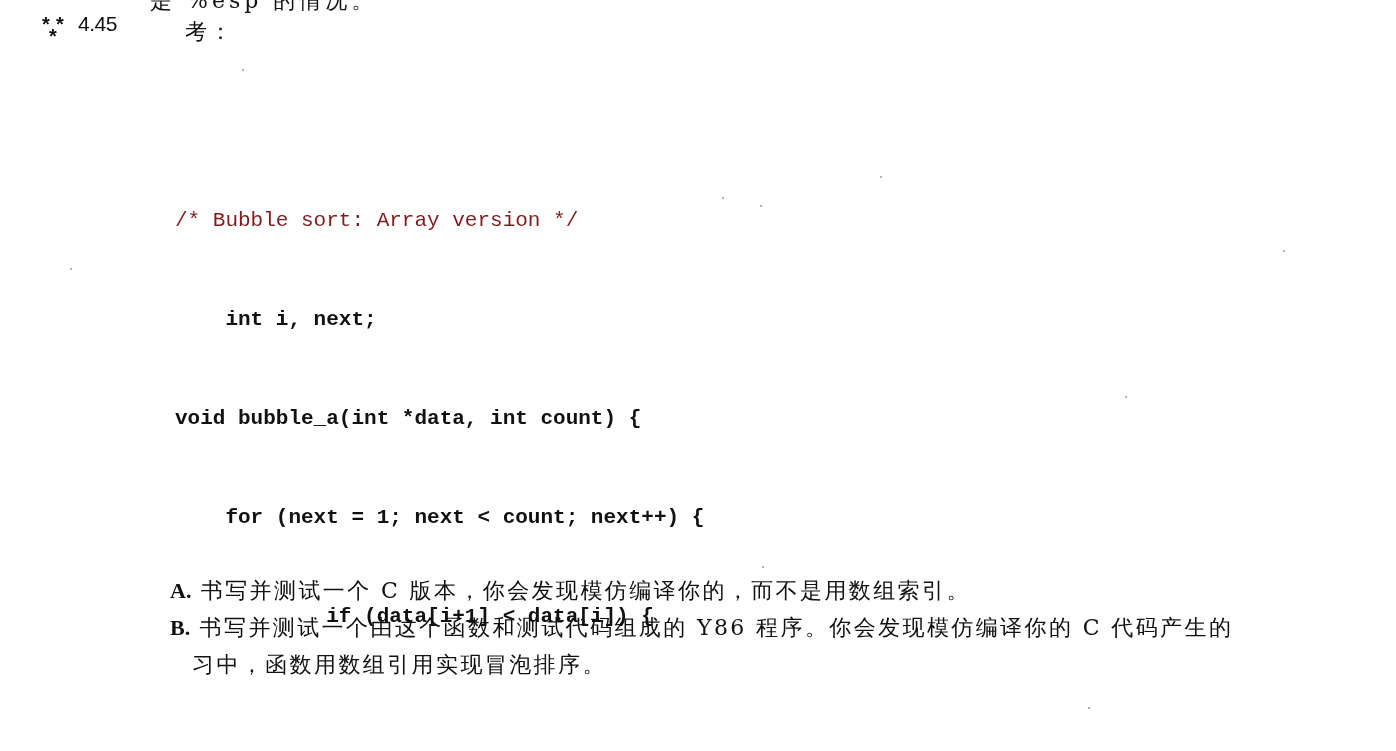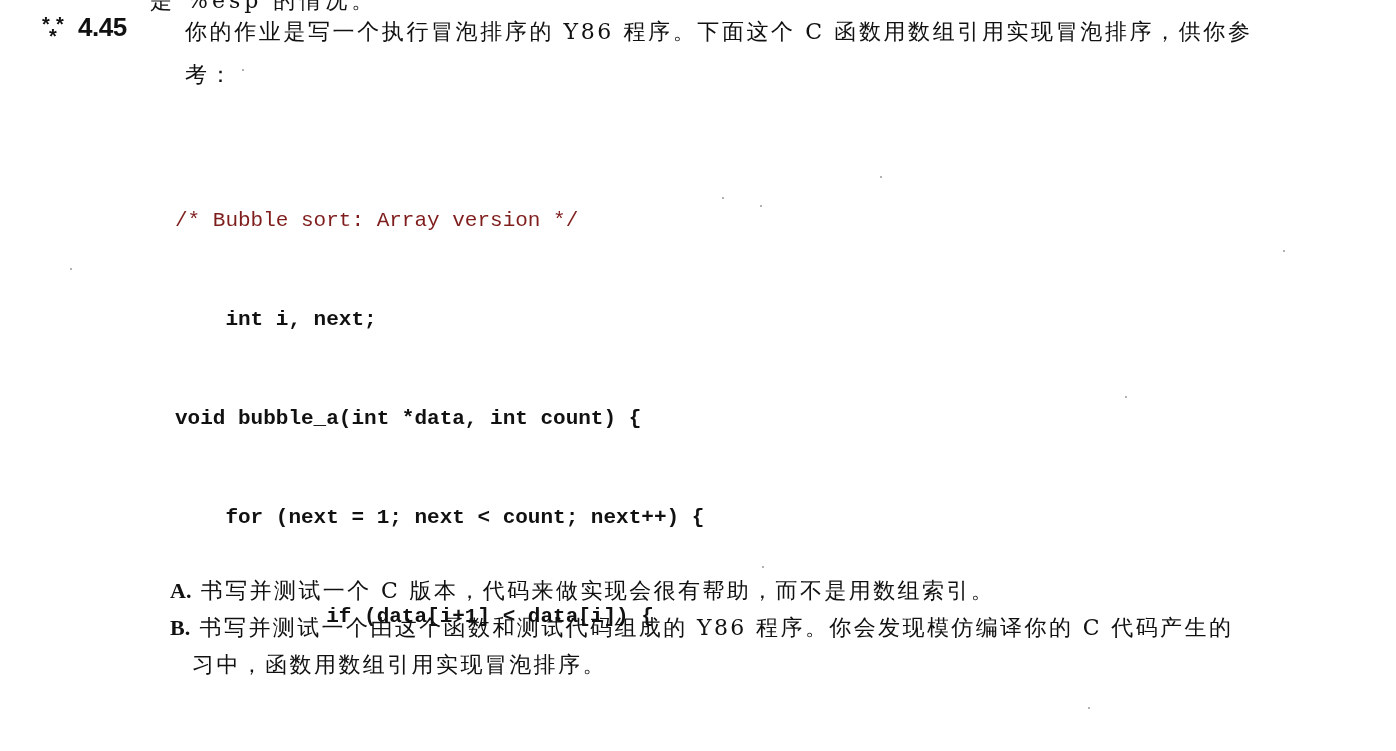--- a/index.html
+++ b/index.html
@@ -42,22 +42,22 @@
       font-family: "Liberation Sans", sans-serif;
       font-weight: bold;
       font-size: 20px;
       line-height: 1;
     }
     .problem-number {
       position: absolute;
       left: 78px;
       top: 12px;
       font-family: "Liberation Sans", sans-serif;
-      font-weight: bold;
-      font-size: 26px;
+      font-weight: normal;
+      font-size: 21px;
       letter-spacing: -0.5px;
     }
     .problem-text {
       position: absolute;
       left: 185px;
       top: 10px;
       width: 1200px;
       font-size: 22px;
       line-height: 43px;
       letter-spacing: 2.6px;
@@ -111,21 +111,20 @@
 
   <div class="problem-marker">
     <span class="star" style="left:0;top:0;">*</span>
     <span class="star" style="left:14px;top:0;">*</span>
     <span class="star" style="left:7px;top:12px;">*</span>
   </div>
 
   <div class="problem-number">4.45</div>
 
   <div class="problem-text">
-    <span class="line">你的作业是写一个执行冒泡排序的 Y86 程序。下面这个 C 函数用数组引用实现冒泡排序，供你参</span>
     <span class="line">考：</span>
   </div>
 
   <div class="code">
     <span class="ln comment">/* Bubble sort: Array version */</span>
     <span class="ln">    int i, next;</span>
     <span class="ln">void bubble_a(int *data, int count) {</span>
     <span class="ln">    for (next = 1; next &lt; count; next++) {</span>
     <span class="ln">            if (data[i+1] &lt; data[i]) {</span>
     
@@ -133,21 +132,21 @@
     
     
     
     
     
   </div>
 
   <div class="parts">
     <div class="part">
       <span class="label">A.</span>
-      <span>书写并测试一个 C 版本，代码来做实现会很有帮助，而不是用数组索引。</span>
+      <span>书写并测试一个 C 版本，你会发现模仿编译你的，而不是用数组索引。</span>
     </div>
     <div class="part">
       <span class="label">B.</span>
       <span>书写并测试一个由这个函数和测试代码组成的 Y86 程序。你会发现模仿编译你的 C 代码产生的</span>
       <span class="cont">习中，函数用数组引用实现冒泡排序。</span>
     </div>
   </div>
 
   <span class="speck" style="left:242px;top:69px;"></span>
   <span class="speck" style="left:722px;top:197px;"></span>

